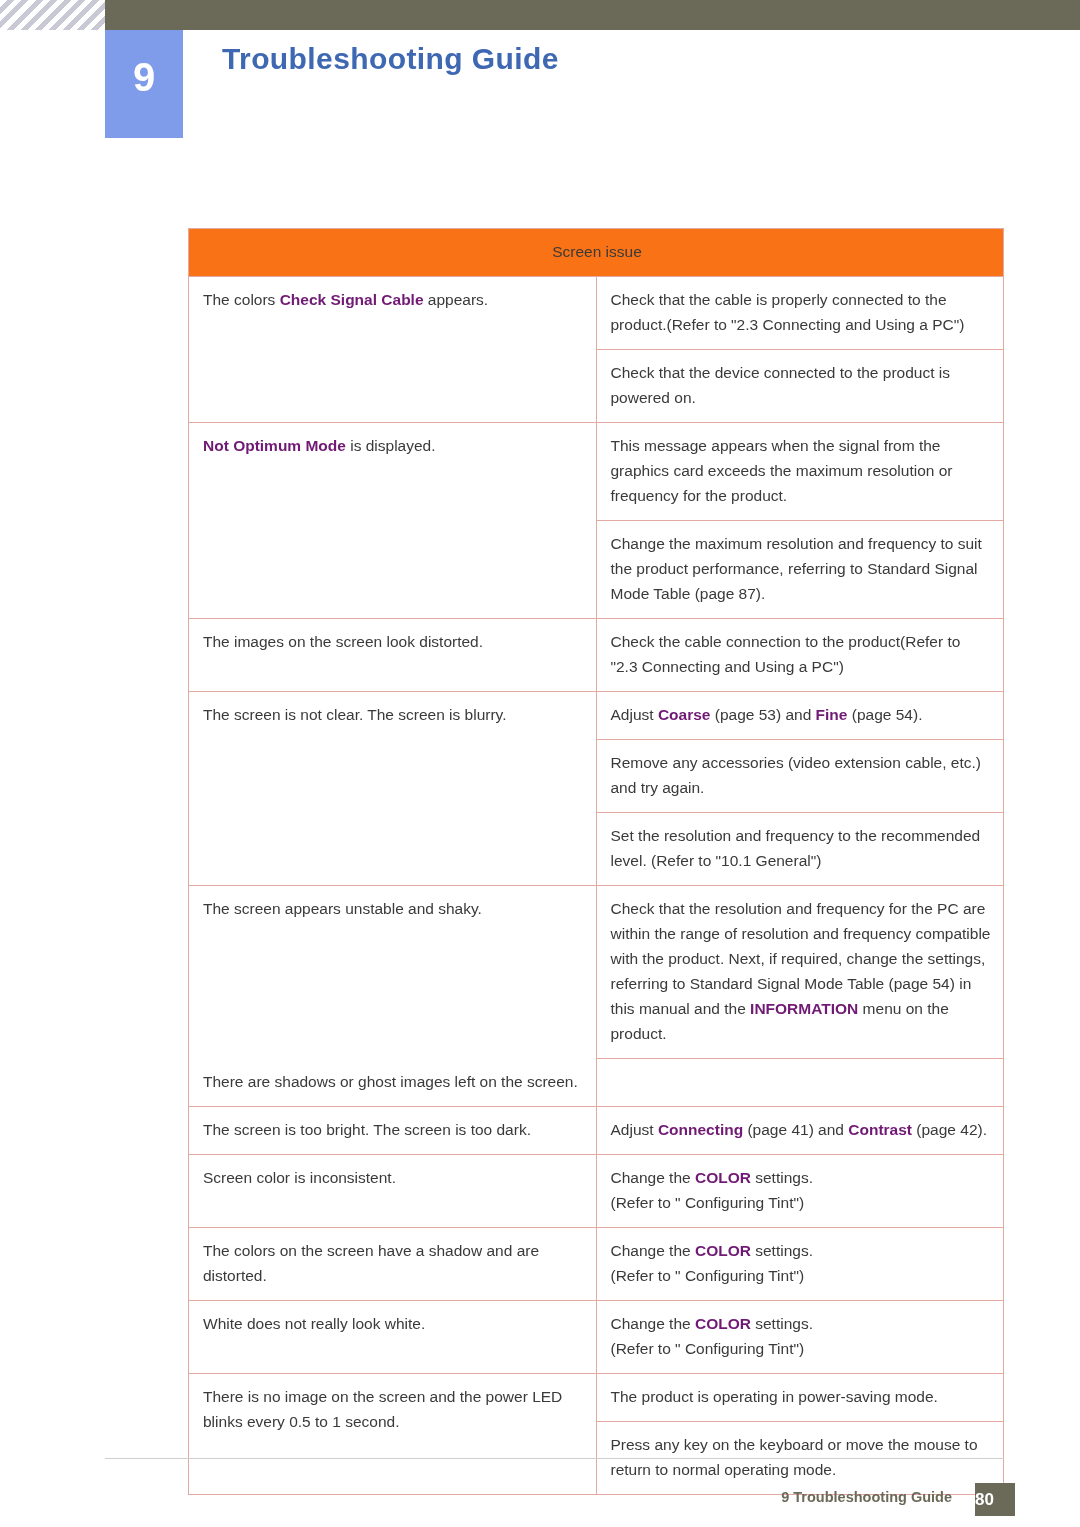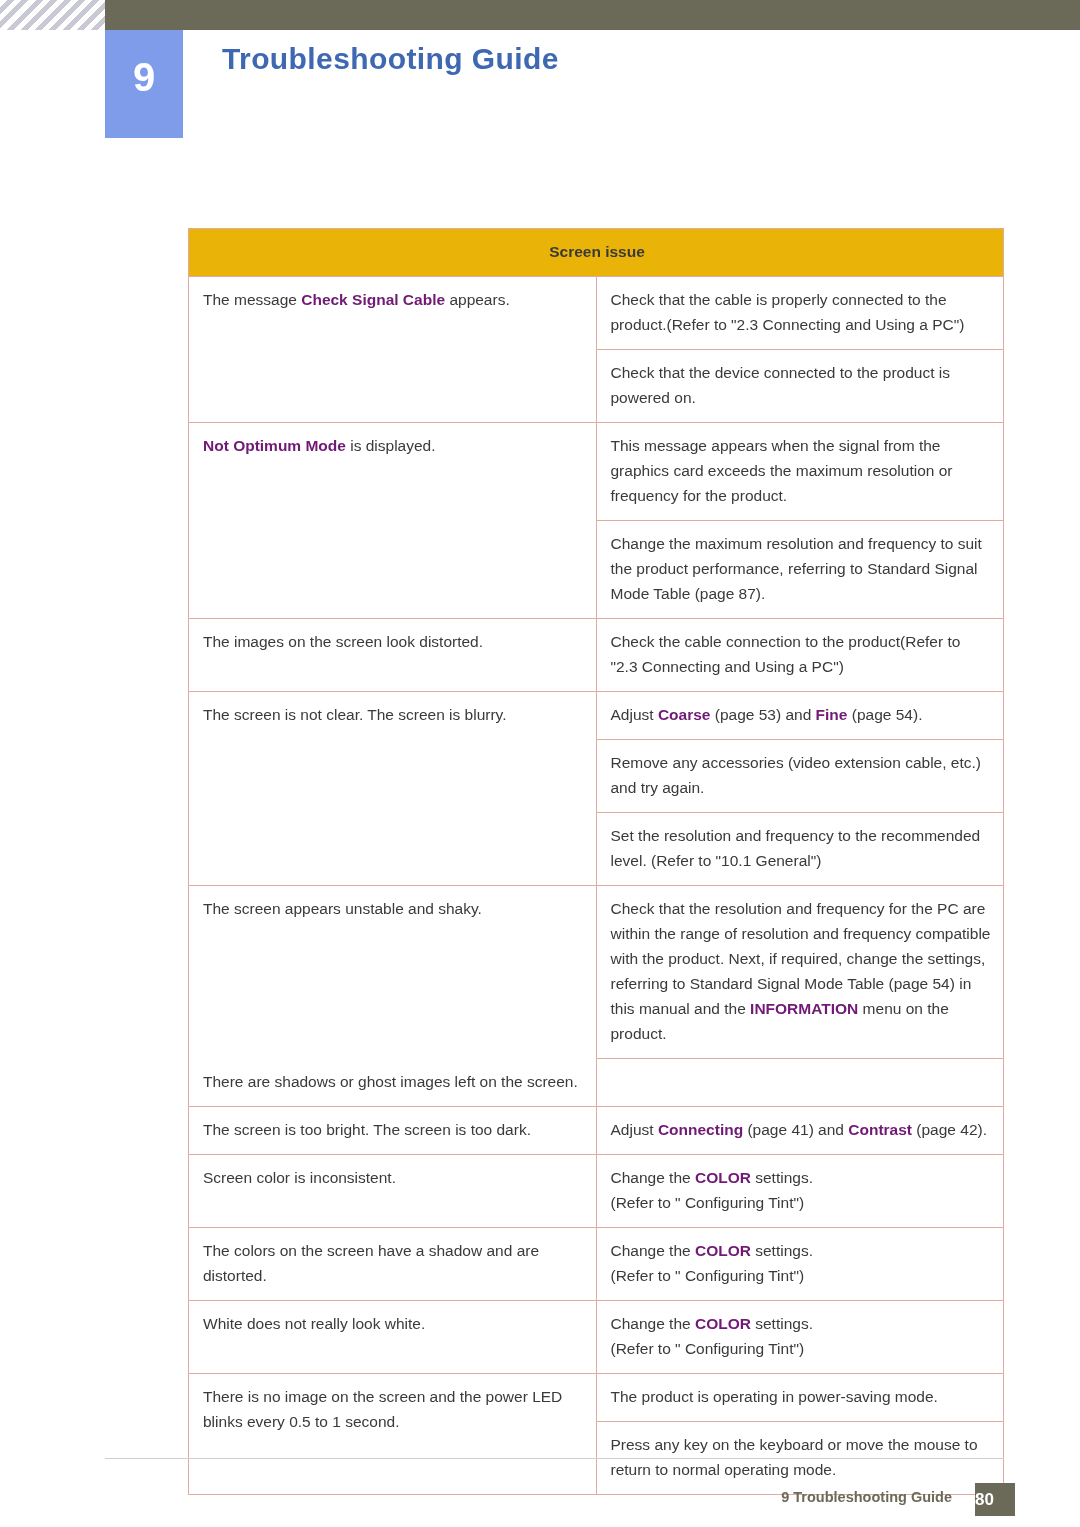--- a/index.html
+++ b/index.html
@@ -78,24 +78,24 @@
     padding: 10px 12px 12px 14px;
     font-size: 15.5px;
     color: #3a3a3a;
     line-height: 25px;
     vertical-align: top;
   }
   .col-left { width: 404px; }
   .col-right { width: 412px; }
 
   .section-head td {
-    background: #eab308;
+    background: #f97316;
     text-align: center;
     color: #c0392b;
-    font-weight: bold;
+    font-weight: normal;
     font-size: 15.5px;
     padding: 9px 0 11px 0;
   }
   .no-bottom { border-bottom: none !important; }
   .no-top { border-top: none !important; }
 
   .hl { color: #701a75; font-weight: bold; }
 
   
   .footer-rule {
@@ -135,21 +135,21 @@
 <div class="chapter-title">Troubleshooting Guide</div>
 
 <div class="table-wrap">
   <table class="tg">
     <tbody>
       <tr class="section-head">
         <td colspan="2">Screen issue</td>
       </tr>
 
     <tr>
-          <td class="col-left" rowspan="2"><span>The message </span><span class="hl">Check Signal Cable</span><span> appears.</span></td>
+          <td class="col-left" rowspan="2"><span>The colors </span><span class="hl">Check Signal Cable</span><span> appears.</span></td>
           <td class="col-right"><span>Check that the cable is properly connected to the product.</span><span>(Refer to "2.3 Connecting and Using a PC")</span></td>
         </tr>
         <tr>
           <td class="col-right"><span>Check that the device connected to the product is powered on.</span></td>
         </tr>
         <tr>
           <td class="col-left" rowspan="2"><span class="hl">Not Optimum Mode</span><span> is displayed.</span></td>
           <td class="col-right"><span>This message appears when the signal from the graphics card exceeds the maximum resolution or frequency for the product.</span></td>
         </tr>
         <tr>

